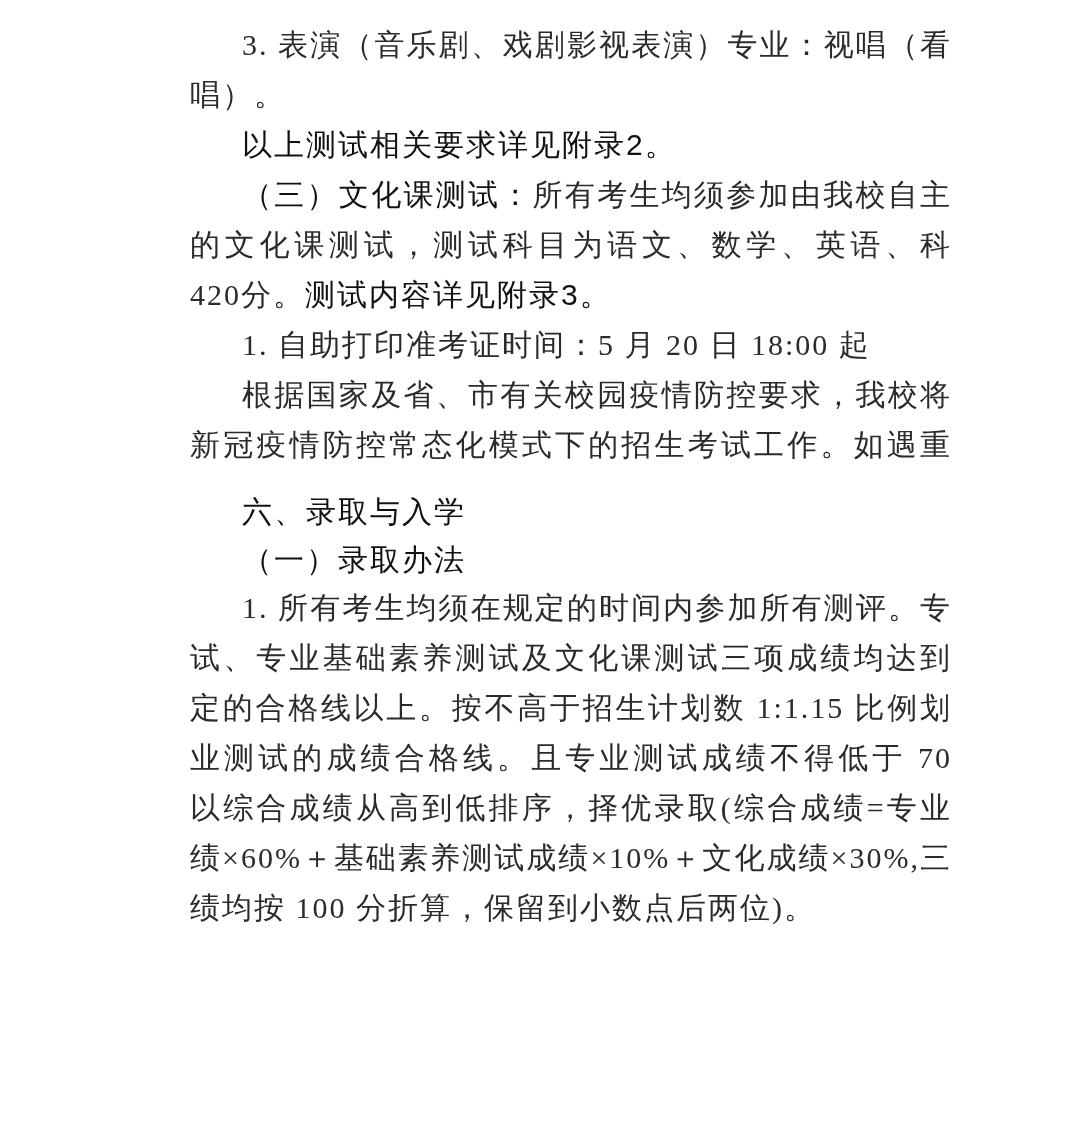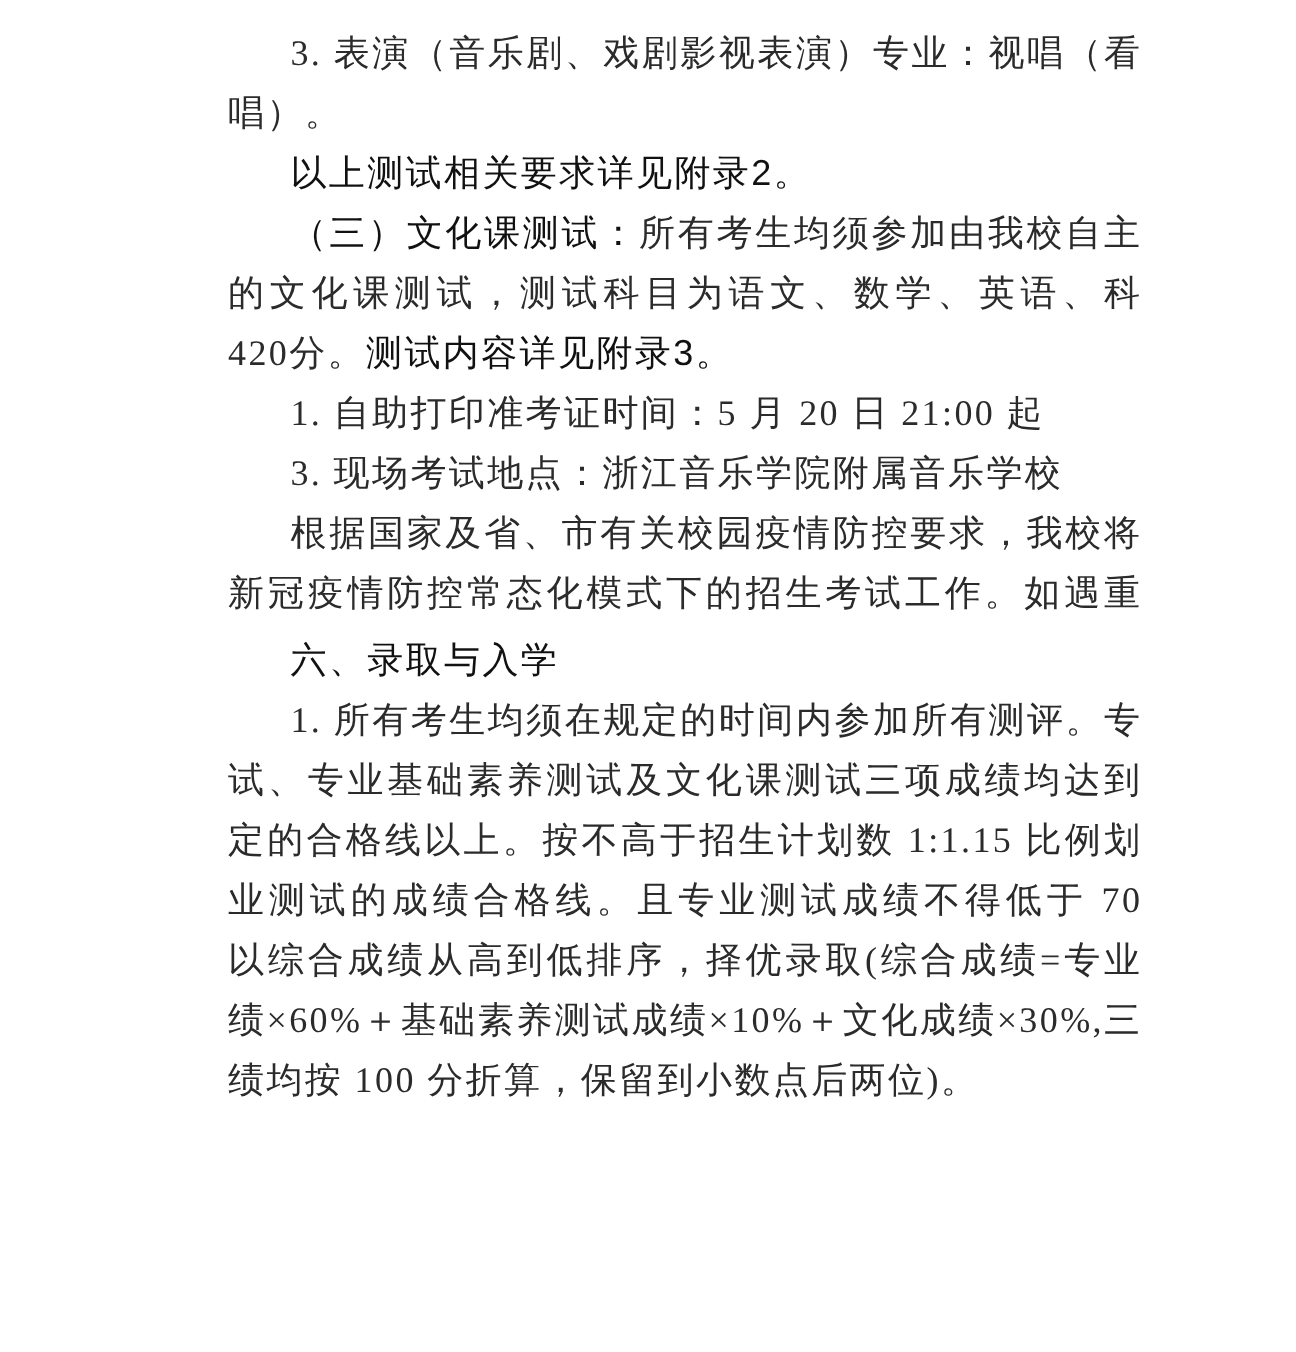--- a/index.html
+++ b/index.html
@@ -28,45 +28,45 @@
     font-size: 30px;
     letter-spacing: 2px;
     overflow: hidden;
     white-space: normal;
   }
   .ind { text-indent: 52px; }
   .fill {
     text-align: justify;
     text-align-last: justify;
   }
-  .gap { margin-top: 6px; }
+  .gap { margin-top: 17px; }
   .sub { height: 46px; line-height: 46px; }
   .run { font-weight: 400; }
   .b {
     font-weight: 400;
     color: var(--bold, #111111);
     font-family: "Liberation Sans", "DejaVu Sans", sans-serif;
   }
 </style>
 </head>
 <body>
 
 <div class="page">
   <div class="text-block">
       <div class="line ind fill"><span class="run">3. 表演（音乐剧、戏剧影视表演）专业：视唱（看谱即</span></div>
       <div class="line"><span class="run">唱）。</span></div>
       <div class="line ind"><span class="run b">以上测试相关要求详见附录2。</span></div>
       <div class="line ind fill"><span class="run b">（三）文化课测试：</span><span class="run">所有考生均须参加由我校自主命题</span></div>
       <div class="line fill"><span class="run">的文化课测试，测试科目为语文、数学、英语、科学，总分</span></div>
       <div class="line"><span class="run">420分。</span><span class="run b">测试内容详见附录3。</span></div>
-      <div class="line ind"><span class="run">1. 自助打印准考证时间：5 月 20 日 21:00 起</span></div>
-      <div class="line ind"><span class="run">3. 现场考试地点：浙江音乐学院附属音乐学校</span></div>
+      <div class="line ind"><span class="run">1. 自助打印准考证时间：5 月 20 日 18:00 起</span></div>
       <div class="line ind fill"><span class="run">根据国家及省、市有关校园疫情防控要求，我校将做好</span></div>
       <div class="line fill"><span class="run">新冠疫情防控常态化模式下的招生考试工作。如遇重大突发</span></div>
       <div class="line ind gap"><span class="run b">六、录取与入学</span></div>
+      <div class="line ind sub"><span class="run b">（一）录取办法</span></div>
       <div class="line ind fill"><span class="run">1. 所有考生均须在规定的时间内参加所有测评。专业测</span></div>
       <div class="line fill"><span class="run">试、专业基础素养测试及文化课测试三项成绩均达到我校划</span></div>
       <div class="line fill"><span class="run">定的合格线以上。按不高于招生计划数 1:1.15 比例划定各专</span></div>
       <div class="line fill"><span class="run">业测试的成绩合格线。且专业测试成绩不得低于 70 分。学校</span></div>
       <div class="line fill"><span class="run">以综合成绩从高到低排序，择优录取(综合成绩=专业测试成</span></div>
       <div class="line fill"><span class="run">绩×60%＋基础素养测试成绩×10%＋文化成绩×30%,三项成</span></div>
       <div class="line"><span class="run">绩均按 100 分折算，保留到小数点后两位)。</span></div>
     </div>
 </div>
 

